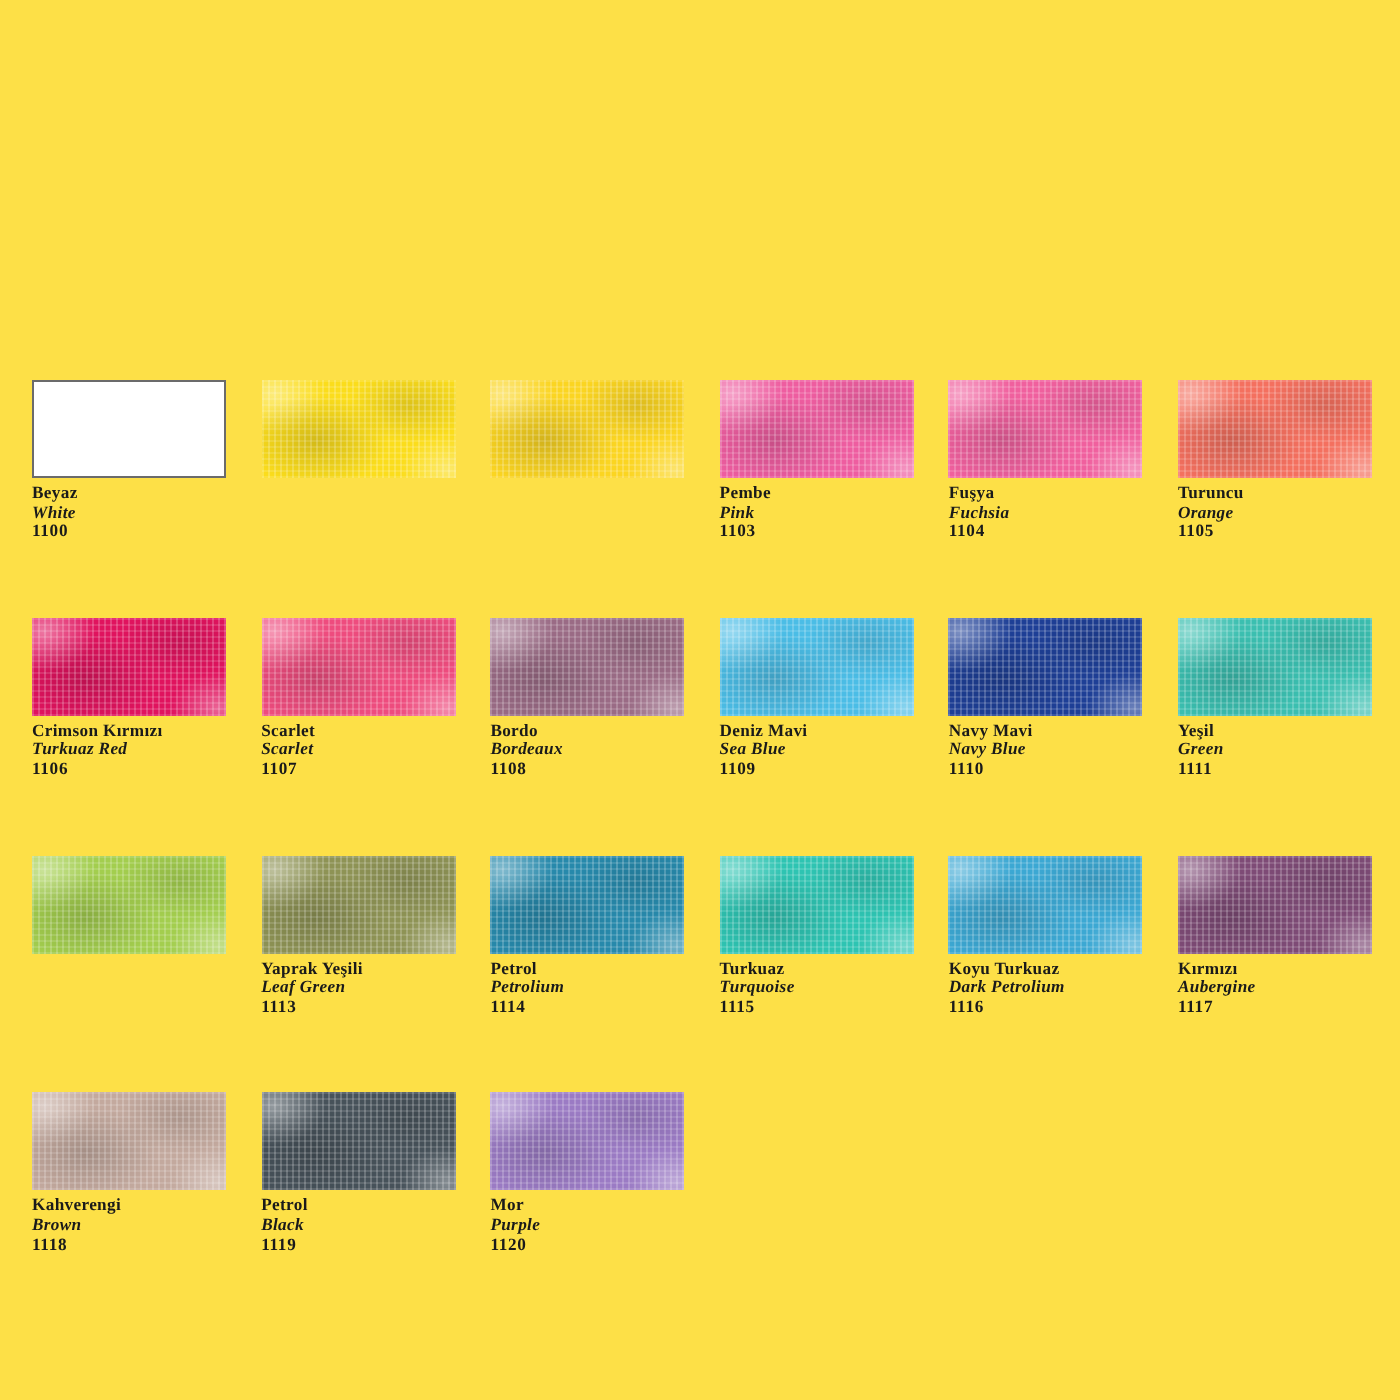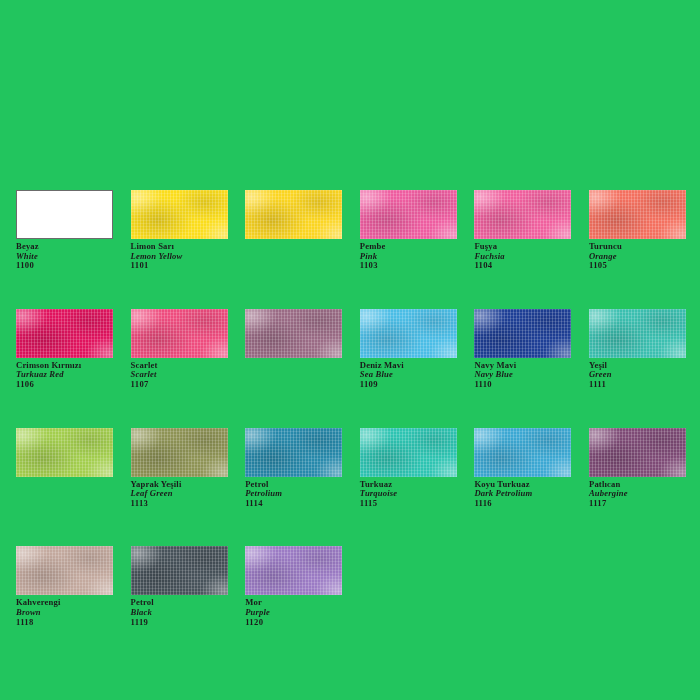--- a/index.html
+++ b/index.html
@@ -12,21 +12,21 @@
     height: 700px;
     background: #ffffff;
     font-family: "Liberation Serif", "DejaVu Serif", serif;
     overflow: hidden;
   }
 
   #chart-sheet {
     position: relative;
     width: 700px;
     height: 700px;
-    background: #22c55e;
+    background: #fde047;
   }
 
   #swatch-grid {
     position: absolute;
     left: 16px;
     top: 190px;
     width: 668px;
     display: grid;
     grid-template-columns: repeat(6, 97px);
     column-gap: 17.6px;
@@ -114,25 +114,20 @@
           <span class="lbl lbl-tr">Beyaz</span>
           <span class="lbl lbl-en">White</span>
           <span class="lbl lbl-code">1100</span>
         </div>
       </div>
       <div class="swatch-cell">
         <div class="swatch-chip" style="background-color: rgb(251, 221, 28);">
           <div class="wash" style="background: radial-gradient(60% 75% at 28% 62%, rgba(0, 0, 0, 0.16) 0%, rgba(0, 0, 0, 0) 62%), radial-gradient(52% 62% at 76% 26%, rgba(0, 0, 0, 0.12) 0%, rgba(0, 0, 0, 0) 60%), radial-gradient(38% 58% at 6% 14%, rgba(255, 255, 255, 0.42) 0%, rgba(255, 255, 255, 0) 70%), radial-gradient(34% 50% at 96% 92%, rgba(255, 255, 255, 0.34) 0%, rgba(255, 255, 255, 0) 72%);"></div>
           <div class="tex"></div>
         </div>
-        <div class="swatch-labels">
-          <span class="lbl lbl-tr">Limon Sarı</span>
-          <span class="lbl lbl-en">Lemon Yellow</span>
-          <span class="lbl lbl-code">1101</span>
-        </div>
       </div>
       <div class="swatch-cell">
         <div class="swatch-chip" style="background-color: rgb(251, 213, 33);">
           <div class="wash" style="background: radial-gradient(60% 75% at 28% 62%, rgba(0, 0, 0, 0.16) 0%, rgba(0, 0, 0, 0) 62%), radial-gradient(52% 62% at 76% 26%, rgba(0, 0, 0, 0.12) 0%, rgba(0, 0, 0, 0) 60%), radial-gradient(38% 58% at 6% 14%, rgba(255, 255, 255, 0.42) 0%, rgba(255, 255, 255, 0) 70%), radial-gradient(34% 50% at 96% 92%, rgba(255, 255, 255, 0.34) 0%, rgba(255, 255, 255, 0) 72%);"></div>
           <div class="tex"></div>
         </div>
       </div>
       <div class="swatch-cell">
         <div class="swatch-chip" style="background-color: rgb(238, 93, 160);">
           <div class="wash" style="background: radial-gradient(60% 75% at 28% 62%, rgba(0, 0, 0, 0.16) 0%, rgba(0, 0, 0, 0) 62%), radial-gradient(52% 62% at 76% 26%, rgba(0, 0, 0, 0.12) 0%, rgba(0, 0, 0, 0) 60%), radial-gradient(38% 58% at 6% 14%, rgba(255, 255, 255, 0.42) 0%, rgba(255, 255, 255, 0) 70%), radial-gradient(34% 50% at 96% 92%, rgba(255, 255, 255, 0.34) 0%, rgba(255, 255, 255, 0) 72%);"></div>
@@ -186,20 +181,25 @@
           <span class="lbl lbl-tr">Scarlet</span>
           <span class="lbl lbl-en">Scarlet</span>
           <span class="lbl lbl-code">1107</span>
         </div>
       </div>
       <div class="swatch-cell">
         <div class="swatch-chip" style="background-color: rgb(154, 107, 133);">
           <div class="wash" style="background: radial-gradient(60% 75% at 28% 62%, rgba(0, 0, 0, 0.16) 0%, rgba(0, 0, 0, 0) 62%), radial-gradient(52% 62% at 76% 26%, rgba(0, 0, 0, 0.12) 0%, rgba(0, 0, 0, 0) 60%), radial-gradient(38% 58% at 6% 14%, rgba(255, 255, 255, 0.42) 0%, rgba(255, 255, 255, 0) 70%), radial-gradient(34% 50% at 96% 92%, rgba(255, 255, 255, 0.34) 0%, rgba(255, 255, 255, 0) 72%);"></div>
           <div class="tex"></div>
         </div>
+        <div class="swatch-labels">
+          <span class="lbl lbl-tr">Bordo</span>
+          <span class="lbl lbl-en">Bordeaux</span>
+          <span class="lbl lbl-code">1108</span>
+        </div>
       </div>
       <div class="swatch-cell">
         <div class="swatch-chip" style="background-color: rgb(75, 189, 230);">
           <div class="wash" style="background: radial-gradient(60% 75% at 28% 62%, rgba(0, 0, 0, 0.16) 0%, rgba(0, 0, 0, 0) 62%), radial-gradient(52% 62% at 76% 26%, rgba(0, 0, 0, 0.12) 0%, rgba(0, 0, 0, 0) 60%), radial-gradient(38% 58% at 6% 14%, rgba(255, 255, 255, 0.42) 0%, rgba(255, 255, 255, 0) 70%), radial-gradient(34% 50% at 96% 92%, rgba(255, 255, 255, 0.34) 0%, rgba(255, 255, 255, 0) 72%);"></div>
           <div class="tex"></div>
         </div>
         <div class="swatch-labels">
           <span class="lbl lbl-tr">Deniz Mavi</span>
           <span class="lbl lbl-en">Sea Blue</span>
           <span class="lbl lbl-code">1109</span>
@@ -276,21 +276,21 @@
           <span class="lbl lbl-en">Dark Petrolium</span>
           <span class="lbl lbl-code">1116</span>
         </div>
       </div>
       <div class="swatch-cell">
         <div class="swatch-chip" style="background-color: rgb(126, 75, 118);">
           <div class="wash" style="background: radial-gradient(60% 75% at 28% 62%, rgba(0, 0, 0, 0.16) 0%, rgba(0, 0, 0, 0) 62%), radial-gradient(52% 62% at 76% 26%, rgba(0, 0, 0, 0.12) 0%, rgba(0, 0, 0, 0) 60%), radial-gradient(38% 58% at 6% 14%, rgba(255, 255, 255, 0.42) 0%, rgba(255, 255, 255, 0) 70%), radial-gradient(34% 50% at 96% 92%, rgba(255, 255, 255, 0.34) 0%, rgba(255, 255, 255, 0) 72%);"></div>
           <div class="tex"></div>
         </div>
         <div class="swatch-labels">
-          <span class="lbl lbl-tr">Patlıcan</span>
+          <span class="lbl lbl-tr">Kırmızı</span>
           <span class="lbl lbl-en">Aubergine</span>
           <span class="lbl lbl-code">1117</span>
         </div>
       </div>
       <div class="swatch-cell">
         <div class="swatch-chip" style="background-color: rgb(195, 169, 158);">
           <div class="wash" style="background: radial-gradient(60% 75% at 28% 62%, rgba(0, 0, 0, 0.16) 0%, rgba(0, 0, 0, 0) 62%), radial-gradient(52% 62% at 76% 26%, rgba(0, 0, 0, 0.12) 0%, rgba(0, 0, 0, 0) 60%), radial-gradient(38% 58% at 6% 14%, rgba(255, 255, 255, 0.42) 0%, rgba(255, 255, 255, 0) 70%), radial-gradient(34% 50% at 96% 92%, rgba(255, 255, 255, 0.34) 0%, rgba(255, 255, 255, 0) 72%);"></div>
           <div class="tex"></div>
         </div>
         <div class="swatch-labels">

